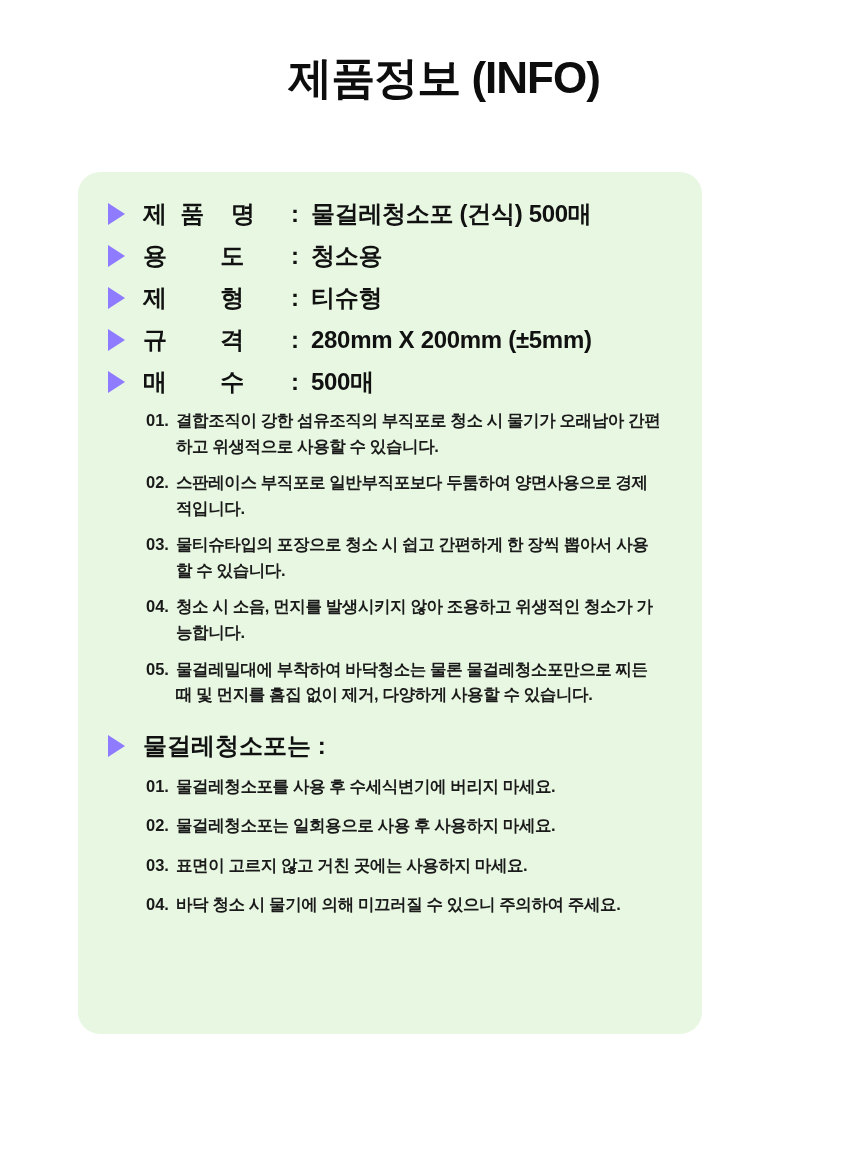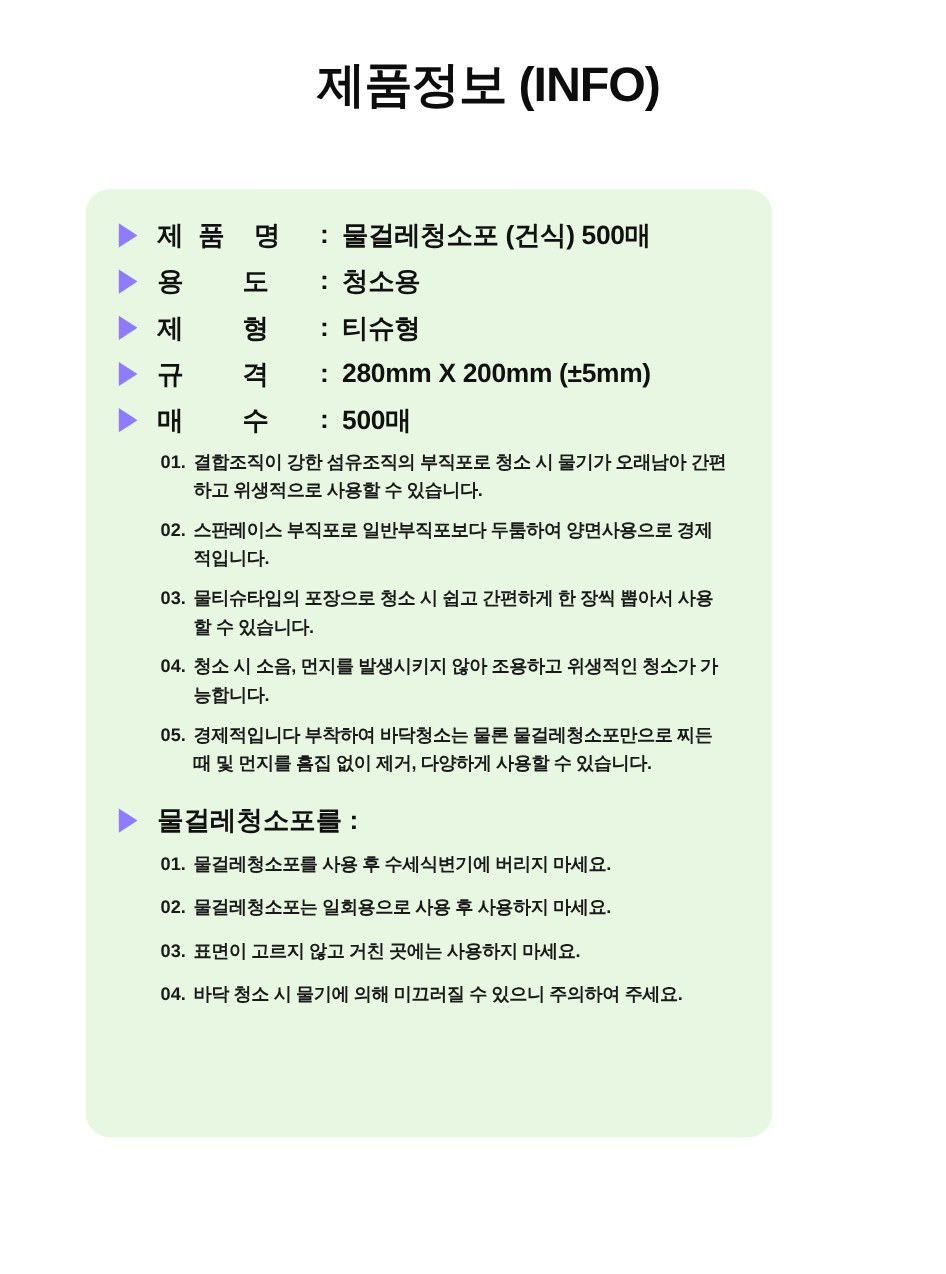--- a/index.html
+++ b/index.html
@@ -173,27 +173,27 @@
       <li class="num-item">
         <span class="idx">03.</span>
         <span class="txt">물티슈타입의 포장으로 청소 시 쉽고 간편하게 한 장씩 뽑아서 사용 할 수 있습니다.</span>
       </li>
       <li class="num-item">
         <span class="idx">04.</span>
         <span class="txt">청소 시 소음, 먼지를 발생시키지 않아 조용하고 위생적인 청소가 가능합니다.</span>
       </li>
       <li class="num-item">
         <span class="idx">05.</span>
-        <span class="txt">경제적입니다 부착하여 바닥청소는 물론 물걸레청소포만으로 찌든 때 및 먼지를 흠집 없이 제거, 다양하게 사용할 수 있습니다.</span>
+        <span class="txt">물걸레밀대에 부착하여 바닥청소는 물론 물걸레청소포만으로 찌든 때 및 먼지를 흠집 없이 제거, 다양하게 사용할 수 있습니다.</span>
       </li>
     </ul>
 
     <div class="section-head">
       <span class="tri"></span>
-      <span class="title">물걸레청소포를 :</span>
+      <span class="title">물걸레청소포는 :</span>
     </div>
 
     <ul class="num-list caution-list">
       <li class="num-item">
         <span class="idx">01.</span>
         <span class="txt">물걸레청소포를 사용 후 수세식변기에 버리지 마세요.</span>
       </li>
       <li class="num-item">
         <span class="idx">02.</span>
         <span class="txt">물걸레청소포는 일회용으로 사용 후 사용하지 마세요.</span>

